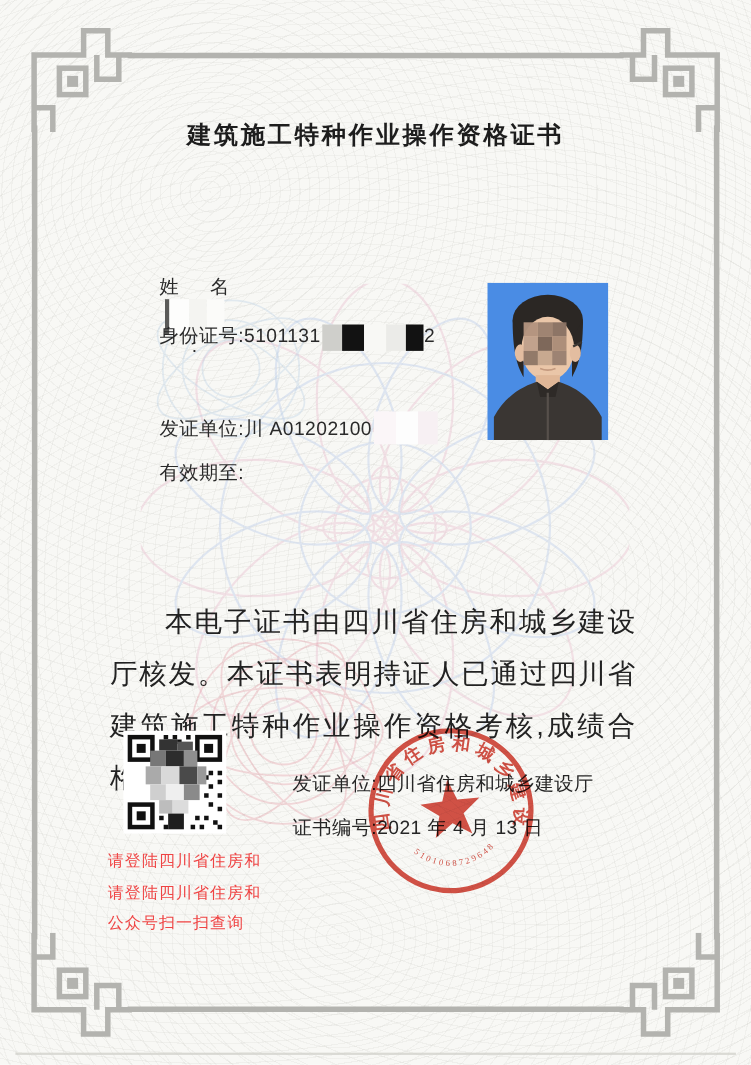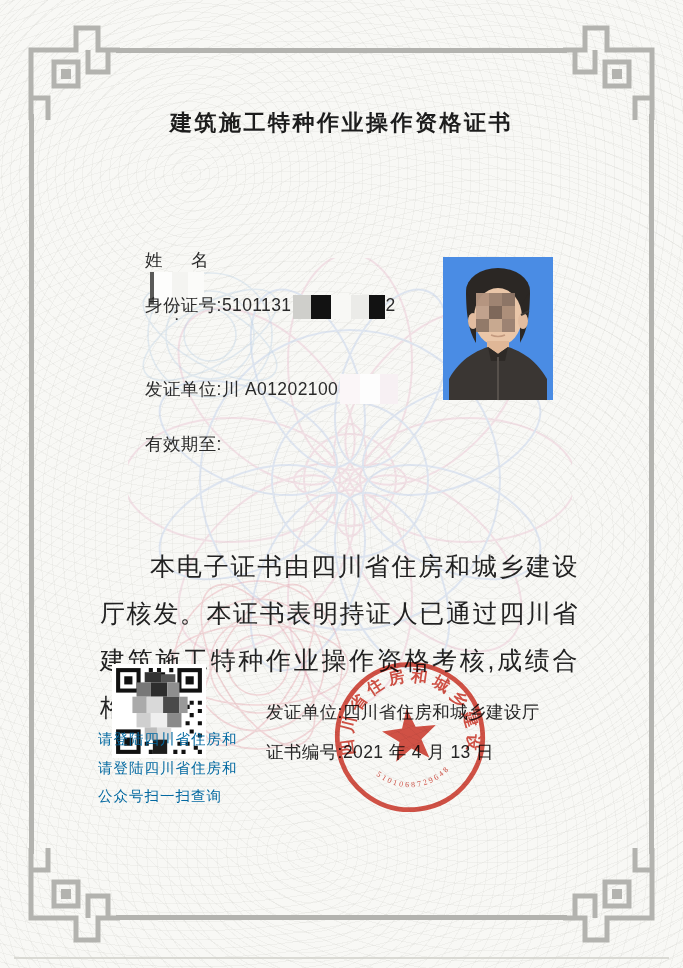--- a/index.html
+++ b/index.html
@@ -43,23 +43,23 @@
   
   .statement{
     position:absolute;left:100px;top:543px;width:478px;
     font-size:25px;line-height:47px;color:#222;text-align:justify;
     text-indent:2em;letter-spacing:.6px;
   }
   
   .qr{position:absolute;left:112px;top:664px;width:94px;height:94px;}
   .qr svg{display:block;width:100%;height:100%;}
   .qr-caption{
-    position:absolute;left:98px;top:725px;width:190px;
+    position:absolute;left:98px;top:769px;width:190px;
     font-family:"Liberation Serif",serif;font-size:14.5px;line-height:28.5px;
-    color:#0369a1;letter-spacing:1px;
+    color:#ef4444;letter-spacing:1px;
   }
   
   .issue-row{
     position:absolute;left:266px;height:26px;font-size:17.5px;color:#262626;
     letter-spacing:.4px;white-space:nowrap;z-index:3;
   }
   
   .seal{
     position:absolute;left:331px;top:658px;width:158px;height:158px;z-index:4;
     transform:rotate(-7deg);opacity:.87;mix-blend-mode:multiply;
@@ -216,21 +216,21 @@
   <div class="field-row" style="top:376px;">
     <span>发证单位:</span>
     <span>川 A01202100</span>
     <span class="mosaic" style="height:30px;margin-left:2px;">
       <span style="width:20px;height:30px;background:#fbf6f8;"></span>
       <span style="width:20px;height:30px;background:#fdfdfd;"></span>
       <span style="width:18px;height:30px;background:#f7f0f3;"></span>
     </span>
   </div>
 
-  <div class="field-row" style="top:416px;margin-top:15px;">
+  <div class="field-row" style="top:416px;">
     <span>有效期至:</span>
   </div>
 
   <div class="photo">
     <svg viewBox="0 0 110 143">
       <rect x="0" y="0" width="110" height="143" fill="#4a8ce4"></rect>
       <ellipse cx="55" cy="34" rx="32" ry="23" fill="#2b2724"></ellipse>
       <path d="M23 34 C 23 70 30 80 33 86 L 33 50 Z" fill="#2b2724"></path>
       <path d="M87 34 C 87 70 80 80 77 86 L 77 50 Z" fill="#2b2724"></path>
       <ellipse cx="55" cy="60" rx="24" ry="29" fill="#eac6a8"></ellipse>

